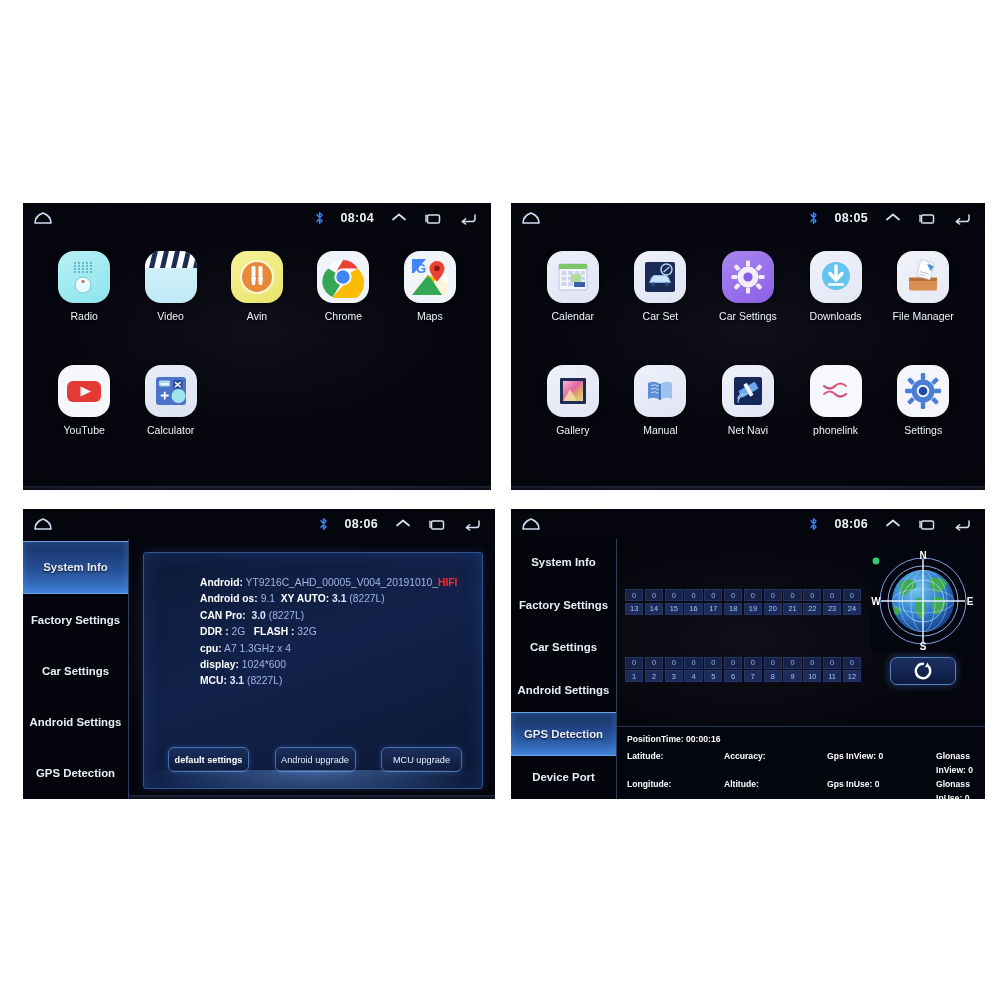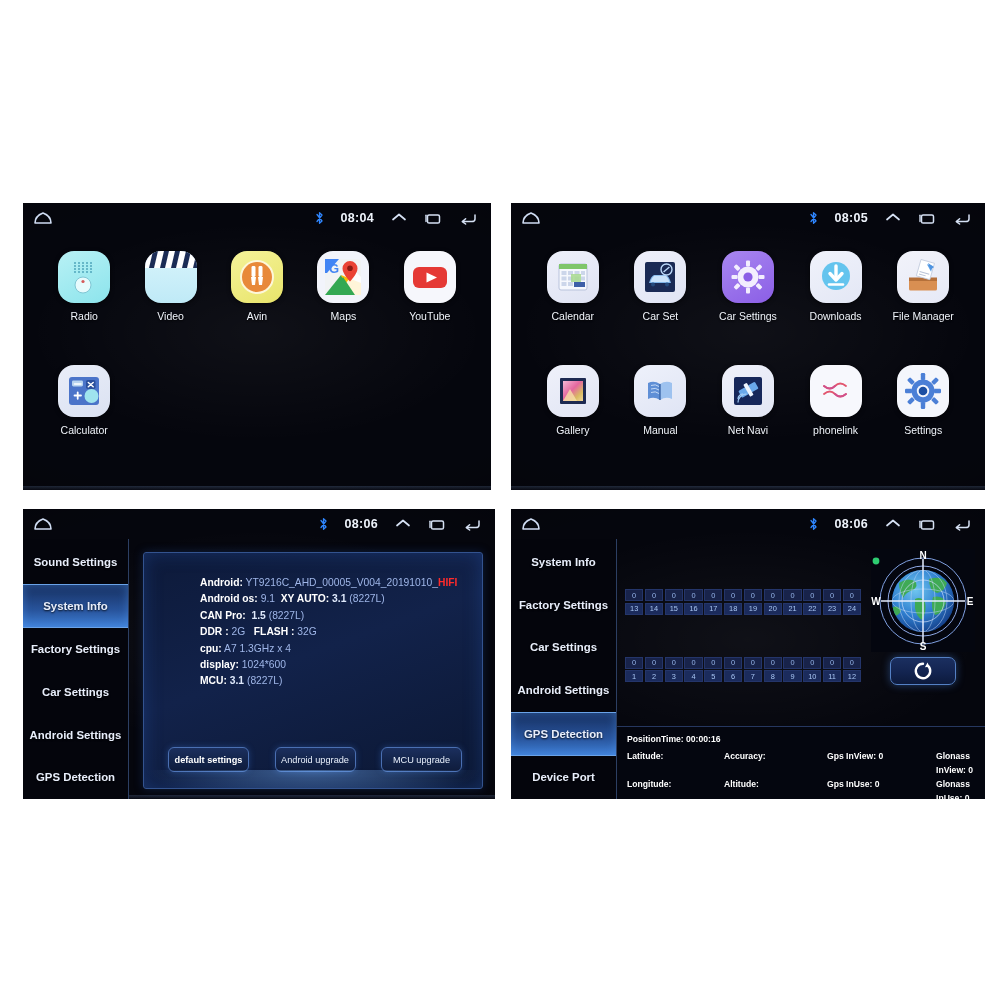--- a/index.html
+++ b/index.html
@@ -262,20 +262,33 @@
               <path d="M17 23 h5 l-1 8 h-3 z"></path>
               <rect x="24.5" y="12" width="4" height="11" rx="1.4"></rect>
               <path d="M24 23 h5 l-1 8 h-3 z"></path>
             </g>
           </svg>
         </div>
         <div class="app-label">Avin</div>
       </div>
 
 
+      <div class="app">
+        <div class="app-ico" style="background:#f2f4fb;">
+          <svg width="42" height="42" viewBox="0 0 42 42">
+            <circle cx="21" cy="21" r="17" fill="#ffffff"></circle>
+            <path d="M21 4 A17 17 0 0 1 35.7 12.5 L21 12.5 A8.5 8.5 0 0 0 13.6 16.8 Z" fill="#ea4335"></path>
+            <path d="M13.6 16.8 A8.5 8.5 0 0 0 18.1 29.1 L10.5 41 A17 17 0 0 1 6.3 12.5 Z" fill="#34a853"></path>
+            <path d="M35.7 12.5 A17 17 0 0 1 10.5 41 L21 29.5 A8.5 8.5 0 0 0 28.4 16.8 Z" fill="#fbbc05"></path>
+            <circle cx="21" cy="21" r="7.4" fill="#4285f4"></circle>
+            <circle cx="21" cy="21" r="7.4" fill="none" stroke="#ffffff" stroke-width="1.4"></circle>
+          </svg>
+        </div>
+        <div class="app-label">Chrome</div>
+      </div>
 
       <div class="app">
         <div class="app-ico" style="background:#f2f4fb;">
           <svg width="48" height="48" viewBox="0 0 48 48">
             <rect x="6" y="6" width="36" height="36" rx="3" fill="#f1f3f4"></rect>
             <path d="M6 42 L22 22 L34 42 Z" fill="#34a853"></path>
             <path d="M22 22 L42 30 L42 42 L30 42 Z" fill="#fbbc05"></path>
             <path d="M6 6 L20 6 L8 20 L6 20 Z" fill="#4285f4"></path>
             <path d="M18 42 L36 18 L42 24 L42 42 Z" fill="#ffffff" opacity="0.85"></path>
             <path d="M10 42 L24 24 L36 42 Z" fill="#34a853"></path>
@@ -561,21 +574,20 @@
           <svg width="18" height="13" viewBox="0 0 18 13">
               <path d="M16 3 L16 7 Q16 9.6 12.6 9.6 L4 9.6" fill="none" stroke="#d6e1f4" stroke-width="1.5" stroke-linecap="round"></path>
               <path d="M6.6 6.8 L3.3 9.6 L6.6 12" fill="none" stroke="#d6e1f4" stroke-width="1.5" stroke-linecap="round" stroke-linejoin="round"></path>
             </svg>
         </span>
       </div>
     </div>
 
     <div class="settings-body">
       <div class="side-menu">
-        <div class="side-item">Sound Settings</div>
         <div class="side-item active">System Info</div>
         <div class="side-item">Factory Settings</div>
         <div class="side-item">Car Settings</div>
         <div class="side-item">Android Settings</div>
         <div class="side-item">GPS Detection</div>
       </div>
 
       <div class="settings-content">
         <div class="sysdlg">
           <div class="sysinfo-lines">
@@ -585,21 +597,21 @@
             </div>
             <div class="sline">
               <span class="k">Android os:</span>
               <span class="v">9.1</span>
               &nbsp;<span class="k">XY AUTO:</span>
               <span class="v-b">3.1</span>
               <span class="v">(8227L)</span>
             </div>
             <div class="sline">
               <span class="k">CAN Pro:</span>
-              &nbsp;<span class="v-b">1.5</span>
+              &nbsp;<span class="v-b">3.0</span>
               <span class="v">(8227L)</span>
             </div>
             <div class="sline">
               <span class="k">DDR :</span>
               <span class="v">2G</span>
               &nbsp;&nbsp;<span class="k">FLASH :</span>
               <span class="v">32G</span>
             </div>
             <div class="sline">
               <span class="k">cpu:</span>

